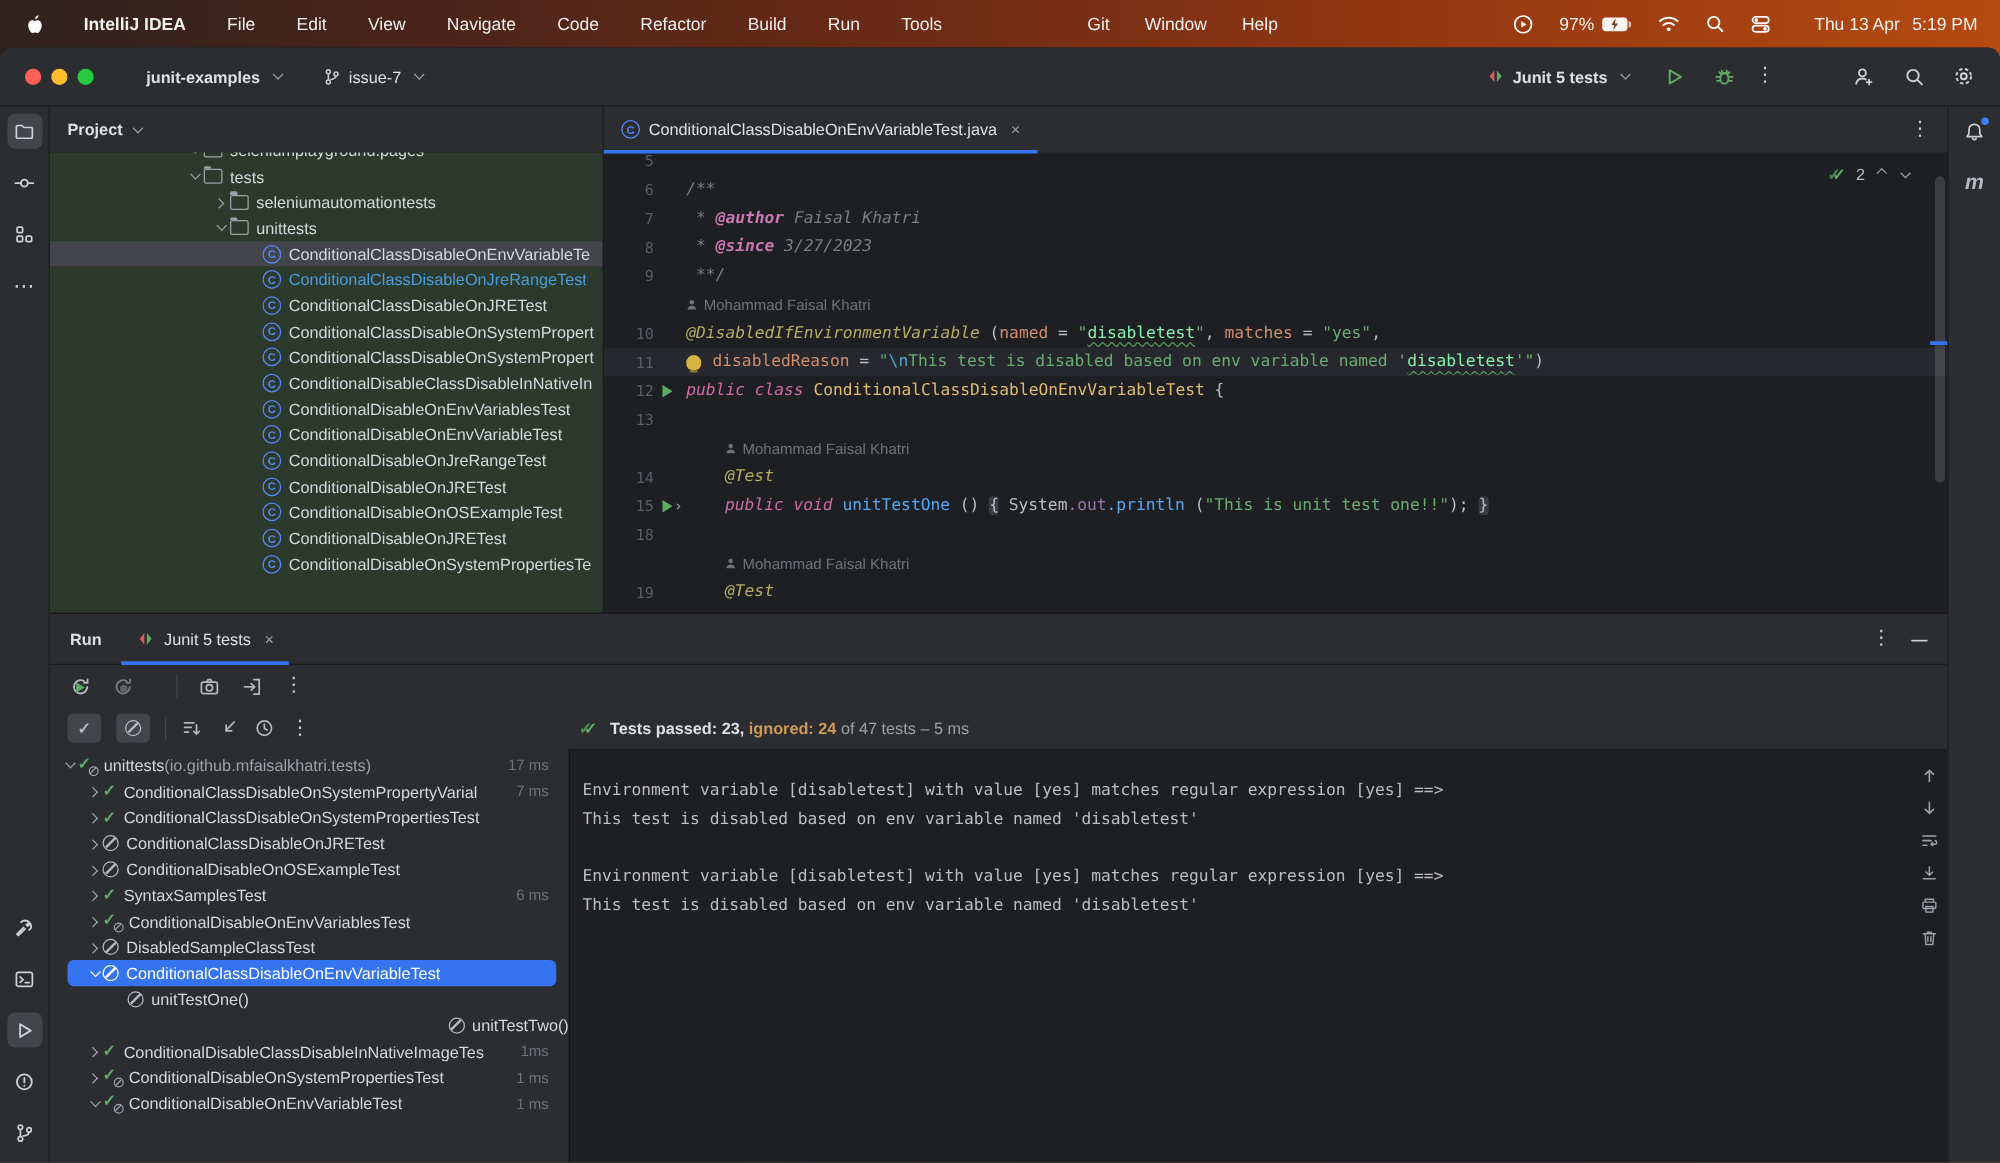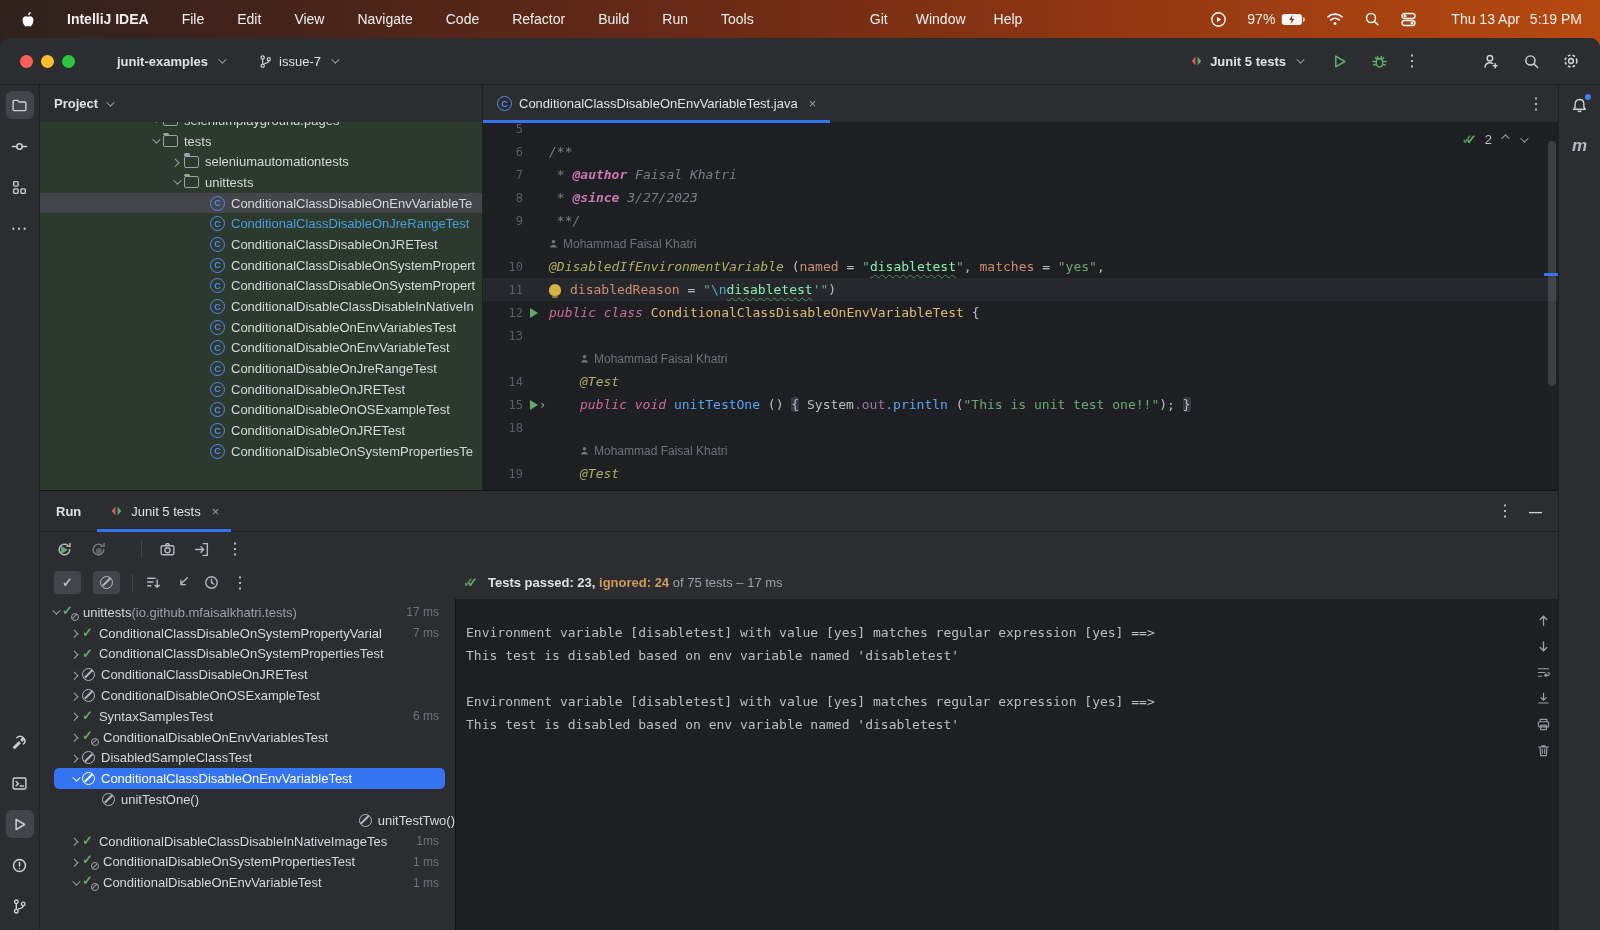--- a/index.html
+++ b/index.html
@@ -475,21 +475,21 @@
                       </svg><span>Mohammad Faisal Khatri</span></span></span>
                 </div>
                 <div class="cl">
                   <span class="lnum">10</span>
                   <span class="gico"></span>
                   <span class="ctext" style="padding-left: 0px;"><span class="t-ann">@DisabledIfEnvironmentVariable </span><span class="t-pln">(</span><span class="t-prm">named </span><span class="t-pln">= </span><span class="t-str">"</span><span class="t-stru">disabletest</span><span class="t-str">"</span><span class="t-pln">, </span><span class="t-prm">matches </span><span class="t-pln">= </span><span class="t-str">"yes"</span><span class="t-pln">,</span></span>
                 </div>
                 <div class="cl caret">
                   <span class="lnum">11</span>
                   <span class="gico"></span>
-                  <span class="ctext" style="padding-left: 0px;"><span class="bulb"></span><span class="t-prm">disabledReason </span><span class="t-pln">= </span><span class="t-str">"</span><span class="t-esc">\n</span><span class="t-stru">disabletest</span><span class="t-str">'"</span><span class="t-pln">)</span></span>
+                  <span class="ctext" style="padding-left: 0px;"><span class="bulb"></span><span class="t-prm">disabledReason </span><span class="t-pln">= </span><span class="t-str">"</span><span class="t-esc">\n</span><span class="t-str">This test is disabled based on env variable named '</span><span class="t-stru">disabletest</span><span class="t-str">'"</span><span class="t-pln">)</span></span>
                 </div>
                 <div class="cl">
                   <span class="lnum">12</span>
                   <span class="gico">
                     <span class="gplay"></span>
                   </span>
                   <span class="ctext" style="padding-left: 0px;"><span class="t-kw">public class </span><span class="t-cls">ConditionalClassDisableOnEnvVariableTest </span><span class="t-pln">{</span></span>
                 </div>
                 <div class="cl">
                   <span class="lnum">13</span>
@@ -620,21 +620,21 @@
                 <path d="M8 5v3.2l2.2 1.3"></path>
               </svg>
           </span>
           <span class="kebab">⋮</span>
           <div class="status">
             <span class="dblcheck">
                 <span>✓</span>
                 <span>✓</span>
               </span>
             <span>
-              <span class="st-pass">Tests passed: 23,</span><span class="st-ign"> ignored: 24</span><span class="st-rest"> of 75 tests – 17 ms</span>
+              <span class="st-pass">Tests passed: 23,</span><span class="st-ign"> ignored: 24</span><span class="st-rest"> of 47 tests – 5 ms</span>
             </span>
           </div>
         </div>
 
         <div class="run-body">
           <div class="ttree" id="ttree">
               <div class="trow" style="padding-left: 8px;">
                 <span class="chev down"></span>
                 <span class="ico-checkign">
                   <span class="mini-check">✓</span>

